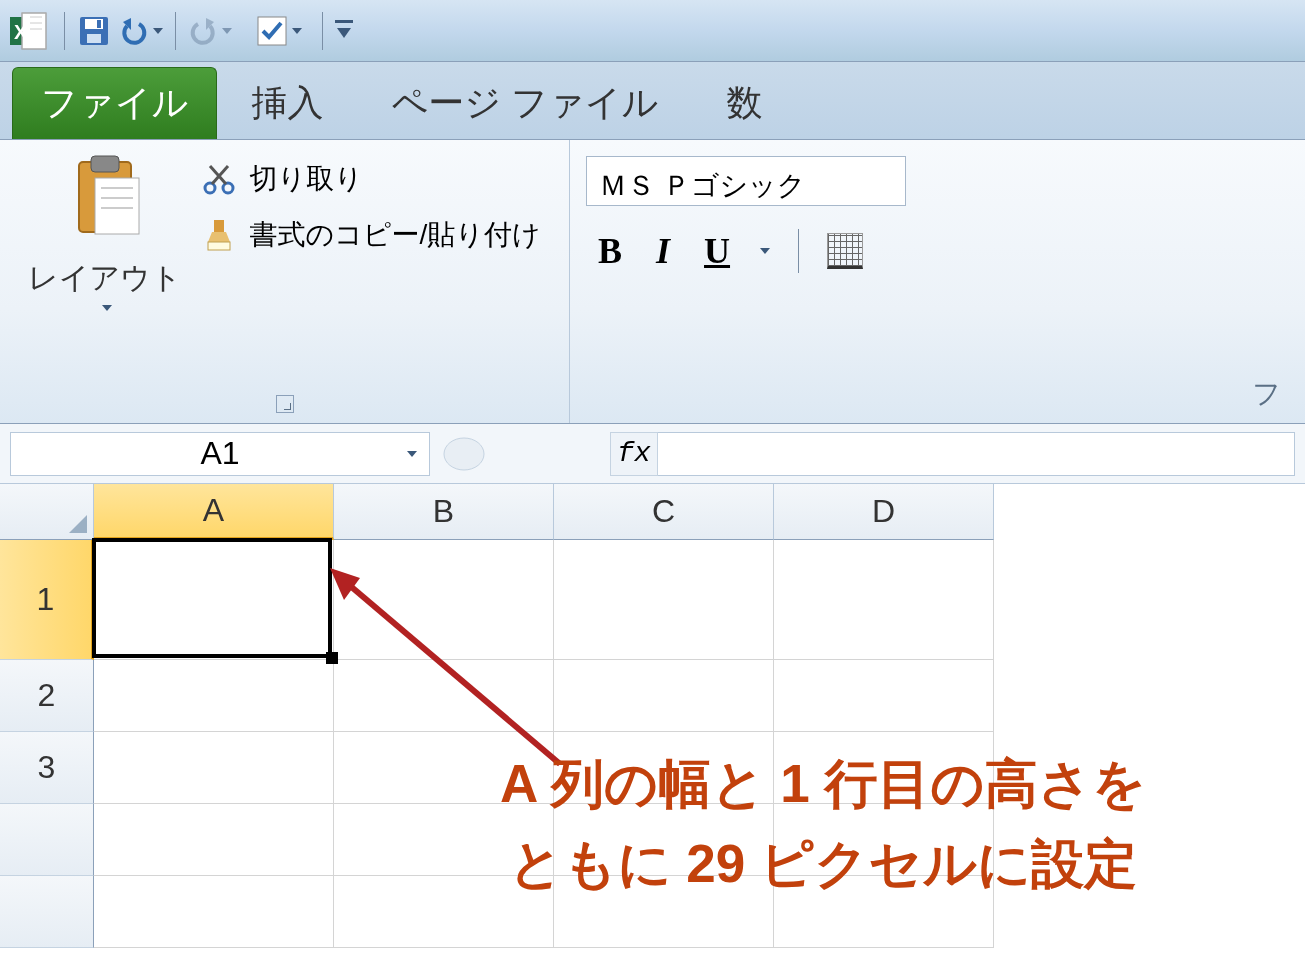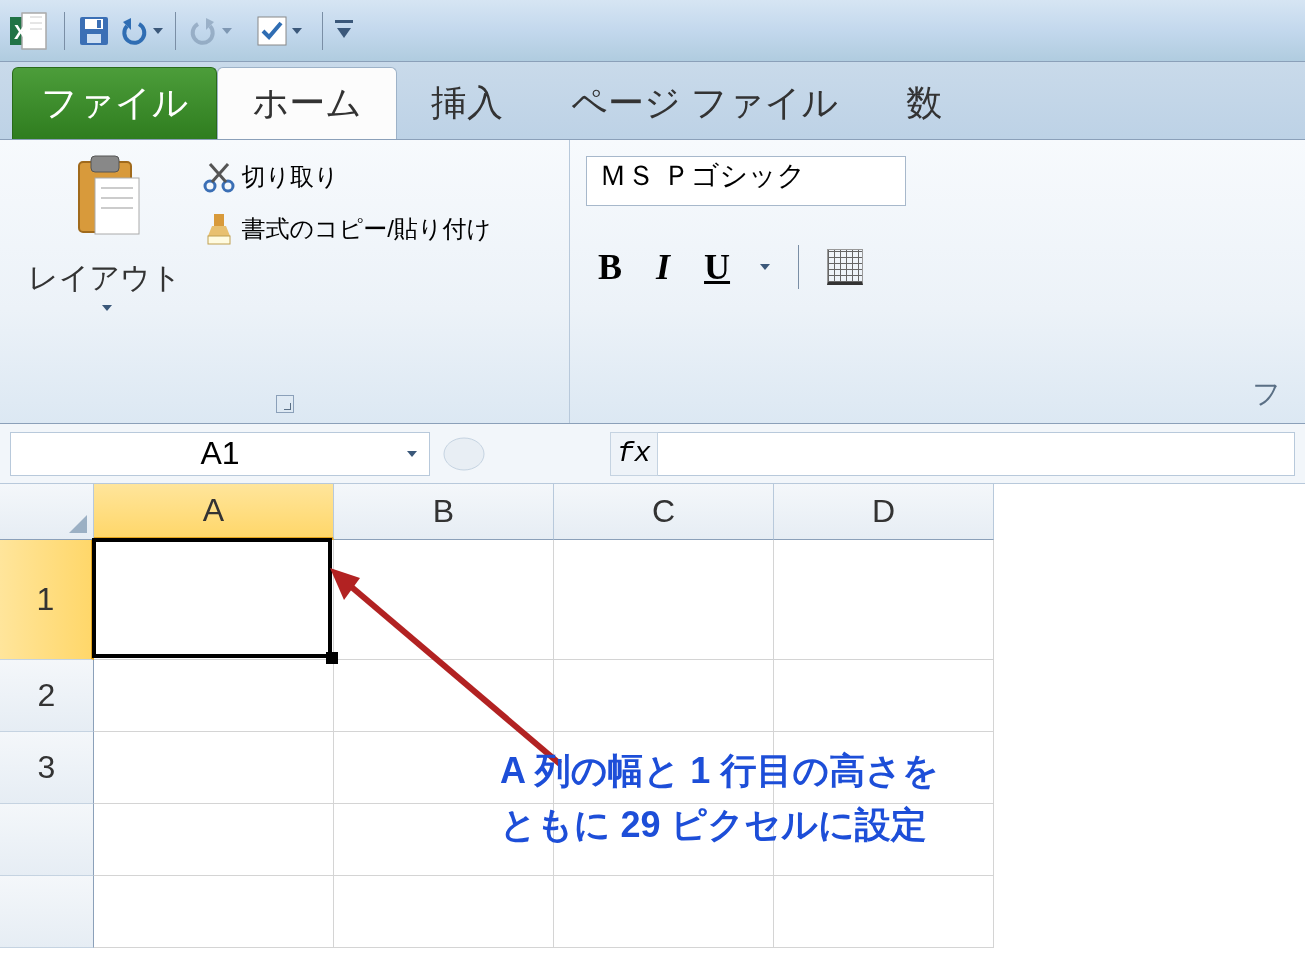--- a/index.html
+++ b/index.html
@@ -146,36 +146,36 @@
       display: flex;
       flex-direction: column;
       justify-content: flex-start;
       gap: 18px;
       padding-top: 12px;
       padding-left: 8px;
     }
     .clip-btn {
       display: flex;
       align-items: center;
-      gap: 6px;
-      font-size: 24px;
+      gap: 14px;
+      font-size: 28px;
       cursor: pointer;
     }
     
     .font-group { min-width: 340px; }
     .font-name-box {
       border: 1px solid #a7b8cb;
       background: #fff;
       height: 50px;
       width: 320px;
       display: flex;
-      align-items: flex-start;
+      align-items: flex-end;
       padding: 0 12px;
       font-size: 28px;
-      margin: 8px 0 36px 0;
+      margin: 8px 0 20px 0;
     }
     .font-style-row {
       display: flex;
       align-items: center;
       gap: 18px;
       padding-left: 4px;
     }
     .style-btn {
       font-family: "Times New Roman", serif;
       font-size: 36px;
@@ -321,25 +321,26 @@
       height: 12px;
       background: #000;
     }
     
     
     .annotation {
       position: absolute;
       pointer-events: none;
     }
     .annotation-text {
-      color: #1d4ed8;
-      font-size: 36px;
+      color: #c2410c;
+      font-size: 53px;
       font-weight: bold;
       line-height: 1.5;
       white-space: nowrap;
+      text-align: center;
     }
   </style>
 </head>
 <body>
 
 <div class="titlebar">
   <span class="app-icon">
     <svg width="40" height="40" viewBox="0 0 40 40">
       <rect x="2" y="6" width="28" height="28" fill="#217346"></rect>
       <rect x="14" y="2" width="24" height="36" fill="#fff" stroke="#999"></rect>
@@ -385,21 +386,20 @@
   <span class="qat-btn">
     <svg width="18" height="22" viewBox="0 0 18 22">
       <rect x="0" y="0" width="18" height="3" fill="#3b587a"></rect>
       <polygon points="2,8 16,8 9,18" fill="#3b587a"></polygon>
     </svg>
   </span>
 </div>
 
 <div class="ribbon-tabs">
   <div class="tab-file">ファイル</div>
-  <div class="tab tab-active">ホーム</div>
   <div class="tab">挿入</div>
   <div class="tab">ページ ファイル</div>
   <div class="tab">数</div>
 </div>
 
 <div class="ribbon-content">
 
   <div class="ribbon-group" style="width:570px">
     <div class="group-body">
       <div class="paste-big">

